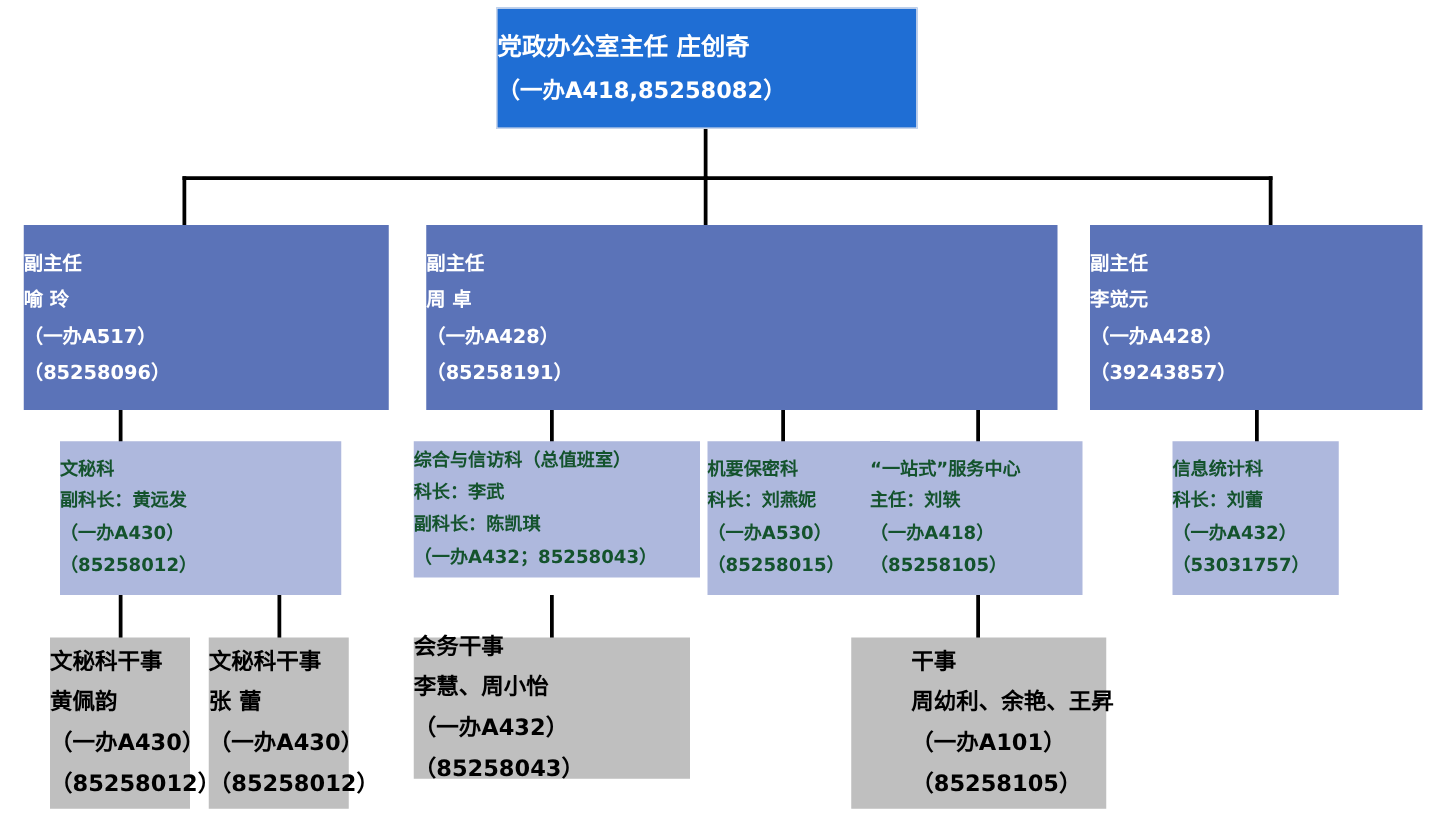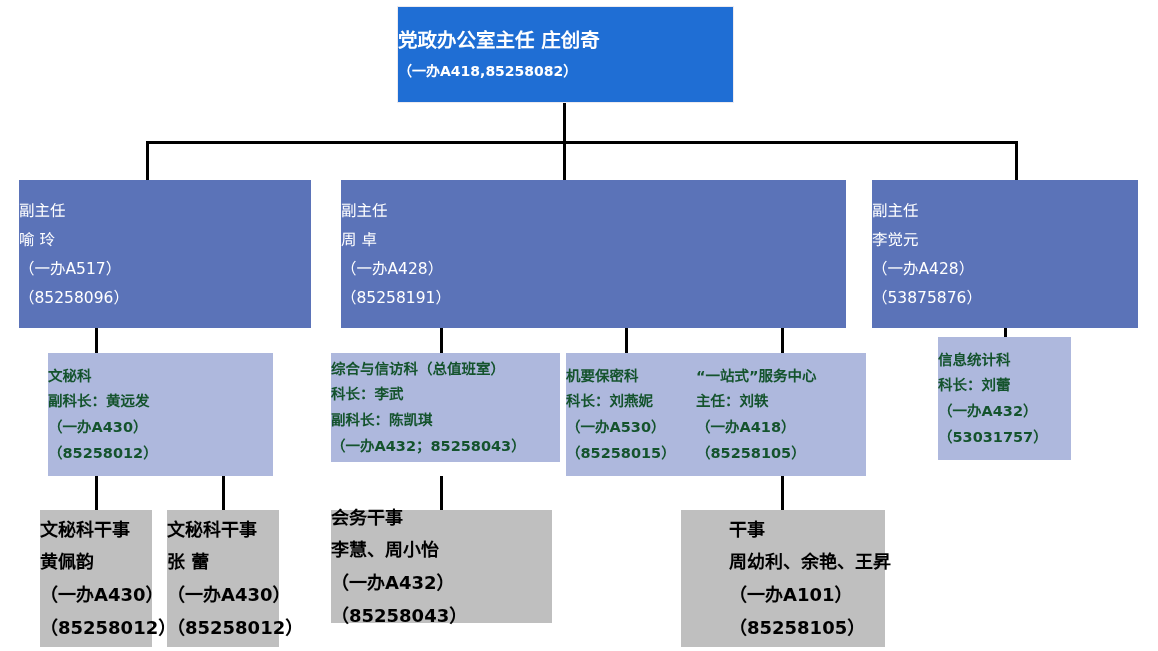--- a/index.html
+++ b/index.html
@@ -36,26 +36,26 @@
   }
   
   .lvl-root {
     background: #1f6ed4;
     color: #ffffff;
     font-weight: bold;
     font-size: 19px;
     border: 1px solid #eceaef;
   }
   .lvl-root .ln.t1 { font-size: 19.5px; margin-bottom: 8px; }
-  .lvl-root .ln.t2 { font-size: 14px; }
+  .lvl-root .ln.t2 { font-size: 18px; }
   
   .lvl-deputy {
     background: #5b73b8;
     color: #ffffff;
-    font-weight: normal;
+    font-weight: bold;
     font-size: 15.5px;
   }
   .lvl-deputy .ln { margin: 3.5px 0; }
   
   .lvl-section {
     background: #aeb8dd;
     color: #14532d;
     font-weight: bold;
     font-size: 14.5px;
   }
@@ -115,21 +115,21 @@
     <span class="ln">副主任</span>
     <span class="ln">周  卓</span>
     <span class="ln">（一办A428）</span>
     <span class="ln">（85258191）</span>
   </div>
 
   <div class="node lvl-deputy" style="left:872px; top:180px; width:266px; height:148px;">
     <span class="ln">副主任</span>
     <span class="ln">李觉元</span>
     <span class="ln">（一办A428）</span>
-    <span class="ln">（53875876）</span>
+    <span class="ln">（39243857）</span>
   </div>
 
   <div class="node lvl-section" style="left:48px; top:353px; width:225px; height:123px;">
     <span class="ln">文秘科</span>
     <span class="ln">副科长：黄远发</span>
     <span class="ln">（一办A430）</span>
     <span class="ln">（85258012）</span>
   </div>
 
   <div class="node lvl-section" style="left:331px; top:353px; width:229px; height:109px;">
@@ -146,21 +146,21 @@
     <span class="ln">（85258015）</span>
   </div>
 
   <div class="node lvl-section" style="left:696px; top:353px; width:170px; height:123px;">
     <span class="ln">“一站式”服务中心</span>
     <span class="ln">主任：刘轶</span>
     <span class="ln">（一办A418）</span>
     <span class="ln">（85258105）</span>
   </div>
 
-  <div class="node lvl-section" style="left:938px; top:337px; width:133px; height:123px;">
+  <div class="node lvl-section" style="left:938px; top:353px; width:133px; height:123px;">
     <span class="ln">信息统计科</span>
     <span class="ln">科长：刘蕾</span>
     <span class="ln">（一办A432）</span>
     <span class="ln">（53031757）</span>
   </div>
 
   <div class="node lvl-staff" style="left:40px; top:510px; width:112px; height:137px;">
     <span class="ln">文秘科干事</span>
     <span class="ln">黄佩韵</span>
     <span class="ln">（一办A430）</span>

